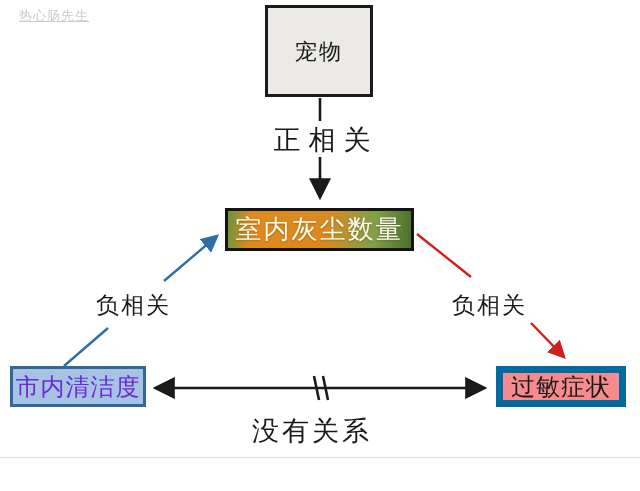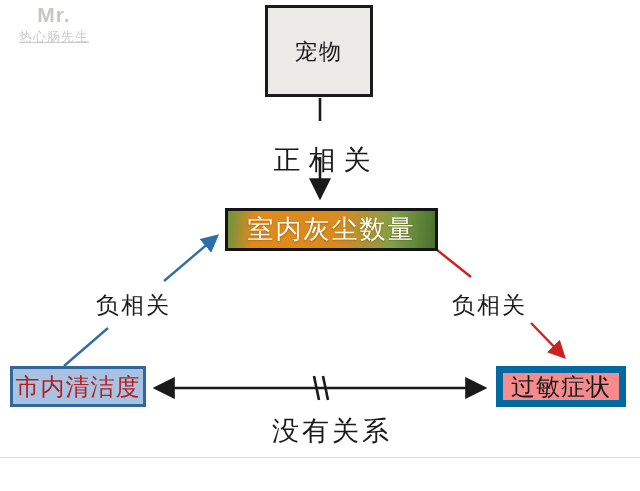--- a/index.html
+++ b/index.html
@@ -11,47 +11,46 @@
   .logo{position:absolute;left:8px;top:4px;width:92px;text-align:center;color:#c7c7c4;line-height:1;}
   .logo .l1{font-size:21px;font-weight:bold;letter-spacing:1px;}
   .logo .l2{font-size:21px;font-weight:bold;letter-spacing:2px;margin-top:1px;}
   .logo .l3{font-size:13px;margin-top:5px;letter-spacing:1px;color:#cbcbc8;text-decoration:underline;}
   
   svg.arrows{position:absolute;left:0;top:0;width:640px;height:491px;}
   
   .node{position:absolute;display:flex;align-items:center;justify-content:center;text-align:center;box-sizing:border-box;}
   .top-box{left:265px;top:5px;width:108px;height:92px;border:3px solid #1a1a1a;background:#ebeae7;
            flex-direction:column;font-size:22px;line-height:29px;letter-spacing:2px;color:#1a1a1a;}
-  .center-box{left:225px;top:208px;width:213px;height:43px;border:3px solid #141414;
+  .center-box{left:225px;top:208px;width:189px;height:43px;border:3px solid #141414;
            background:linear-gradient(95deg,#6a9440 0%,#e08a1c 13%,#d98a20 54%,#7fa04a 80%,#49702c 100%);
            font-size:26px;letter-spacing:2px;color:#fbfbef;text-shadow:0 1px 2px rgba(90,60,0,.45);}
   .left-box{left:10px;top:366px;width:136px;height:41px;border:3px solid #33669b;background:#a6c3e3;
-           font-size:24px;letter-spacing:1px;color:#b91c1c;}
+           font-size:24px;letter-spacing:1px;color:#6d28d9;}
   .right-box{left:496px;top:366px;width:130px;height:41px;border:7px solid #0369a1;background:#f68b8d;
            font-size:24px;letter-spacing:1px;color:#1a1a1a;}
   
   .edge-label{position:absolute;color:#1a1a1a;white-space:nowrap;}
-  .lbl-pos{left:252px;top:122px;width:140px;text-align:center;font-size:27px;letter-spacing:8px;text-indent:8px;margin-top:20px;}
+  .lbl-pos{left:252px;top:122px;width:140px;text-align:center;font-size:27px;letter-spacing:8px;text-indent:8px;}
   .lbl-neg-left{left:96px;top:290px;font-size:23px;letter-spacing:2px;}
   .lbl-neg-right{left:452px;top:290px;font-size:23px;letter-spacing:2px;}
-  .lbl-none{left:252px;top:413px;width:140px;text-align:right;font-size:27px;letter-spacing:3px;}
+  .lbl-none{left:252px;top:413px;width:140px;text-align:left;font-size:27px;letter-spacing:3px;}
   
   .separator{position:absolute;left:0;top:457px;width:640px;height:0;border-top:1px solid #dcdcda;}
   .footer{position:absolute;left:128px;top:463px;font-size:15px;white-space:nowrap;color:#8f8f8c;}
   .footer .cite{font-style:italic;color:#9b9b98;}
   .footer .wm{font-style:normal;font-weight:bold;font-size:16px;color:#c6c6c2;letter-spacing:1px;
               text-shadow:0.5px 0.5px 0 #ffffff;}
 </style>
 </head>
 <body>
 
 <div class="canvas">
 
   <div class="logo">
-    <div class="l1">Mr.</div>
     <div class="l3">热心肠先生</div>
   </div>
 
   <svg class="arrows" viewBox="0 0 640 491">
     <defs>
       <marker id="ah-black" viewBox="0 0 10 10" refX="8.5" refY="5" markerWidth="8.5" markerHeight="8.5" orient="auto-start-reverse">
         <path d="M0,0 L10,5 L0,10 z" fill="#1a1a1a"></path>
       </marker>
       <marker id="ah-blue" viewBox="0 0 10 10" refX="8.5" refY="5" markerWidth="7.5" markerHeight="7.5" orient="auto-start-reverse">
         <path d="M0,0 L10,5 L0,10 z" fill="#2f6fa8"></path>

